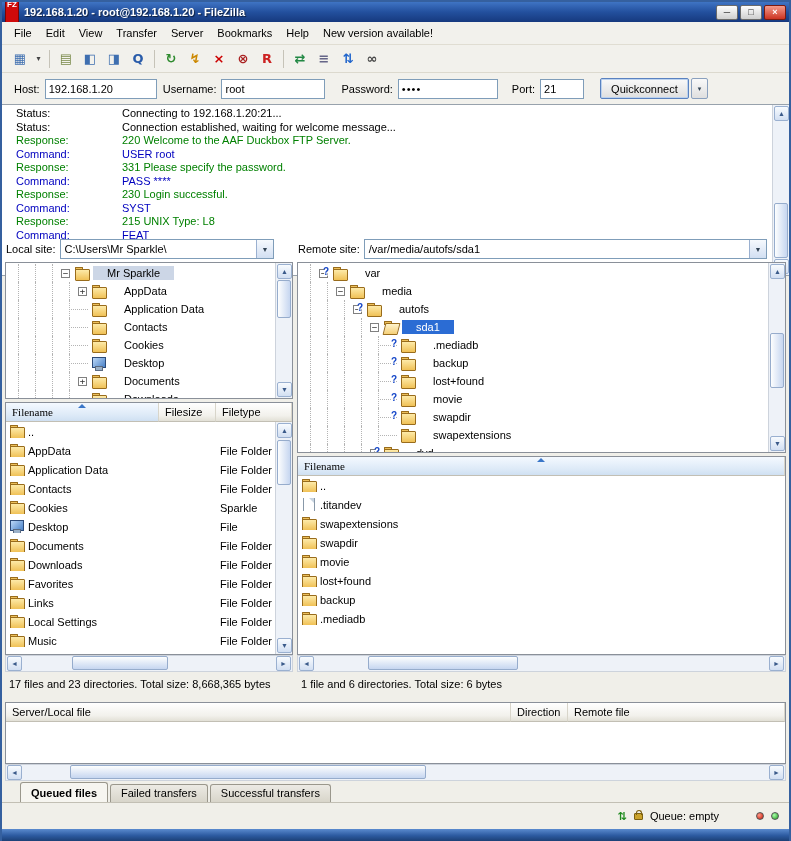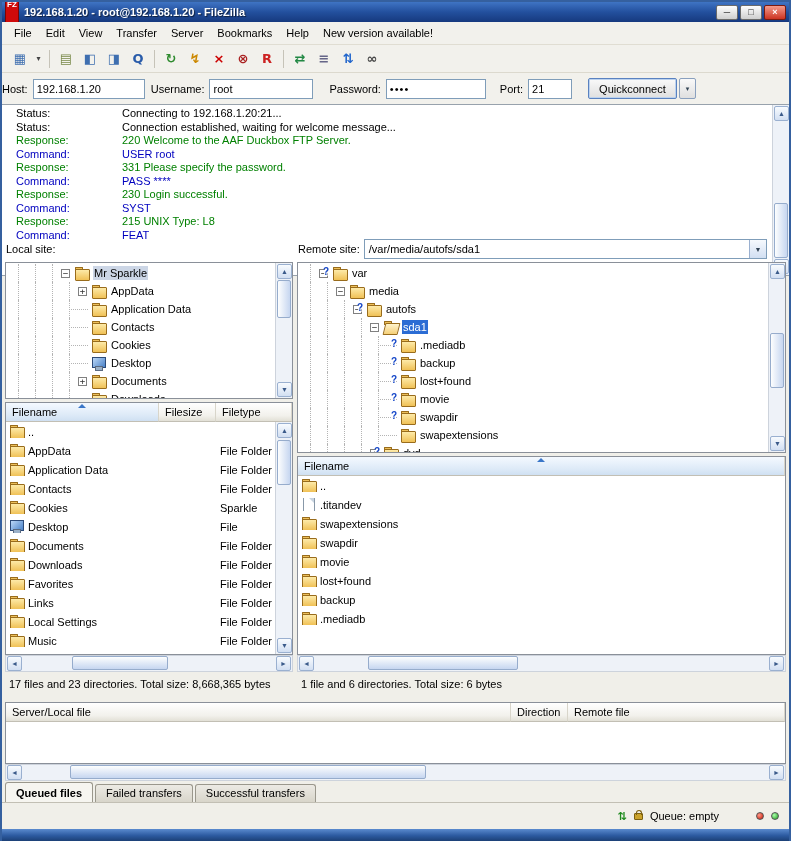--- a/index.html
+++ b/index.html
@@ -26,21 +26,21 @@
     padding-left:5px; background:#f2f1ec; border-bottom:1px solid #e0ddd2; }
   .menu-item { padding:2px 7px; white-space:nowrap; }
   .toolbar { position:absolute; left:0; top:43px; right:0; height:28px; display:flex; align-items:center;
     padding-left:6px; background:#f2f1ec; border-bottom:1px solid #dcd9ce; }
   .tb-btn { width:24px; height:22px; border:1px solid transparent; background:transparent; padding:0;
     font-family:"DejaVu Sans", sans-serif; font-size:13px; line-height:20px; text-align:center; font-weight:bold; }
   .tb-narrow { width:13px; font-size:8px; }
   .tb-sep { width:1px; height:18px; background:#c6c3b8; margin:0 4px; flex:none; }
 
   .quickbar { position:absolute; left:0; top:71px; right:0; height:31px; display:flex; align-items:center;
-    background:#f2f1ec; }
+    padding-left:12px; background:#f2f1ec; }
   .quickbar label { margin-right:5px; }
   .qc-input { height:20px; border:1px solid #7f9db9; background:#fff; font:11px "Liberation Sans",sans-serif;
     padding:0 3px; }
   .w-host{width:112px; margin-right:6px;} .w-user{width:104px; margin-right:16px;}
   .w-pass{width:100px; margin-right:14px; letter-spacing:1px;} .w-port{width:44px; margin-right:16px;}
   .qc-btn { height:21px; padding:0 10px; font:11px "Liberation Sans",sans-serif;
     background:linear-gradient(#f9f9f9,#dfdfdf); border:1px solid #5a82c0; border-radius:2px;
     box-shadow:inset 0 0 0 1px #bcd2ee; }
   .qc-drop { width:17px; height:21px; margin-left:2px; font-size:7px; color:#345;
     background:linear-gradient(#f9f9f9,#dfdfdf); border:1px solid #8aa0be; border-radius:2px; }
@@ -80,21 +80,21 @@
   #local-tree-panel { top:26px; height:137px; }
   #remote-tree-panel { top:26px; height:191px; }
   .tree-rows { position:absolute; left:0; top:1px; right:17px; bottom:0; overflow:hidden; }
   .tree-row { display:flex; align-items:center; height:18px; padding-left:4px; white-space:nowrap; }
   .indent { width:17px; flex:none; align-self:stretch; position:relative; }
   .indent::before { content:""; position:absolute; left:8px; top:0; bottom:0; border-left:1px dotted #b4b4b4; }
   .tree-stub { width:13px; flex:none; align-self:stretch; position:relative; }
   .tree-stub::before { content:""; position:absolute; left:-9px; right:3px; top:50%; border-top:1px dotted #b4b4b4; }
   .expand-box { width:9px; height:9px; line-height:7px; font-size:9px; text-align:center; border:1px solid #808080;
     background:#fff; color:#333; margin-right:4px; flex:none; font-family:"DejaVu Sans Mono",monospace; }
-  .tree-label { padding:1px 1px; }
+  .tree-label { padding:1px 14px; }
   .sel-inactive { background:#ccd6e6; }
   .sel-active { background:#2b6cd4; color:#fff; }
 
   
   .icon { position:relative; width:16px; height:13px; margin-right:3px; flex:none; display:inline-block; }
   .icon-folder::before, .icon-folder-open::before { content:""; position:absolute; left:1px; top:0; width:6px; height:3px;
     background:#edc05a; border:1px solid #996c1c; border-bottom:none; border-radius:1px 1px 0 0; }
   .icon-folder::after, .icon-folder-open::after { content:""; position:absolute; left:1px; top:2px; width:13px; height:10px;
     background:linear-gradient(180deg,#fdeaa8,#f0c156); border:1px solid #996c1c; border-radius:1px; }
   .icon-folder-open::after { transform:skewX(-14deg); background:linear-gradient(180deg,#fff4cc,#f5d078); }
@@ -110,21 +110,21 @@
     text-shadow:1px 1px 0 #fff, -1px -1px 0 #fff; z-index:2; }
 
   
   .list-panel { position:absolute; left:0; right:0; border:1px solid #8a9099; background:#fff; overflow:hidden; }
   #local-list-panel { top:166px; height:253px; }
   #remote-list-panel { top:220px; height:199px; }
   .list-header { display:flex; height:19px; }
   .hcell { position:relative; display:flex; align-items:center; padding-left:6px; height:19px;
     background:linear-gradient(#ffffff,#f2f1ec 70%,#e2e0d6); border-right:1px solid #d8d5ca; border-bottom:1px solid #c2bfb4;
     white-space:nowrap; overflow:hidden; }
-  .hcell.sorted { background:linear-gradient(#f4f9ff,#dcE9f7 70%,#cfe0f2); }
+  .hcell.sorted { background:linear-gradient(#f4f9ff,#dcE9f7 70%,#cfe0f2);font-family:Liberation Serif, serif; }
   .sort-arrow { position:absolute; top:1px; left:50%; margin-left:-4px; width:0; height:0;
     border-left:4px solid transparent; border-right:4px solid transparent; border-bottom:4px solid #3a76c8; }
   .lc0{width:153px;} .lc1{width:57px;} .lc2{flex:1;} .rc0{flex:1;}
   .qc0{width:505px;} .qc1{width:57px;} .qc2{flex:1;}
   .list-body { position:absolute; left:0; top:19px; bottom:0; overflow:hidden; }
   #local-file-rows { right:17px; } #remote-file-rows { right:0; }
   .lrow { display:flex; align-items:center; height:19px; }
   .lcell { overflow:hidden; white-space:nowrap; }
   .c-name { width:153px; display:flex; align-items:center; padding-left:3px; flex:none; }
   .c-rname { flex:1; display:flex; align-items:center; padding-left:3px; }
@@ -136,21 +136,21 @@
 
   
   #queue-panel { position:absolute; left:3px; right:3px; top:696px; height:83px; }
   .queue-list { position:absolute; left:0; right:0; top:4px; bottom:17px; border:1px solid #8a9099; background:#fff; }
   #queue-hscroll { left:0; right:0; bottom:0; top:auto; }
 
   
   #tab-bar { position:absolute; left:3px; top:779px; height:21px; display:flex; align-items:flex-end; }
   .tab { padding:2px 10px 3px; margin-right:2px; border:1px solid #9a978c; border-bottom:none;
     border-radius:3px 3px 0 0; background:linear-gradient(#eceae4,#d8d5ca); white-space:nowrap; }
-  .tab.active { background:#f6f5f0; font-weight:bold; padding-top:4px; }
+  .tab.active { background:#f6f5f0; font-weight:bold; padding-top:4px;margin-left:15px; }
 
   
   #statusbar { position:absolute; left:0; right:0; top:800px; height:27px; border-top:1px solid #c2bfb4;
     background:#f0efe9; display:flex; align-items:center; justify-content:flex-end; padding-right:10px; gap:7px; }
   .sb-arrows { color:#1e8a1e; font-family:"DejaVu Sans",sans-serif; font-weight:bold; font-size:11px; }
   .sb-lock { width:9px; height:7px; background:#caa22a; border:1px solid #7c6010; border-radius:1px; position:relative; }
   .sb-lock::before { content:""; position:absolute; left:1px; top:-4px; width:4px; height:4px;
     border:1px solid #7c6010; border-bottom:none; border-radius:3px 3px 0 0; }
   .led { width:8px; height:8px; border-radius:50%; border:1px solid #555; }
   .led-red { background:radial-gradient(circle at 35% 35%, #ff9a8a, #c41200); margin-left:30px; }
@@ -236,20 +236,24 @@
     <div class="vscroll" style="top:0; bottom:0;">
       <div class="s-btn s-up">▲</div>
       <div class="vthumb" style="bottom:17px; height:55px;"></div>
       <div class="s-btn s-down">▼</div>
     </div>
   </div>
 
   <div id="left-col" class="col">
     <div class="site-bar">
       <label>Local site:</label>
+      <div class="combo">
+        <span class="combo-text">C:\Users\Mr Sparkle\</span>
+        <span class="combo-btn">▼</span>
+      </div>
     </div>
     <div id="local-tree-panel" class="tree-panel">
       <div class="tree-rows">
           <div class="tree-row">
             <span class="indent"></span>
             <span class="indent"></span>
             <span class="indent"></span>
             <span class="expand-box">−</span>
             <span class="icon icon-folder"></span>
             <span class="tree-label sel-inactive">Mr Sparkle</span>

